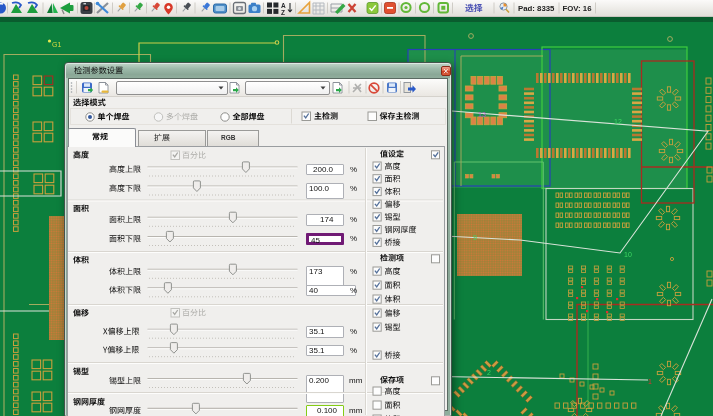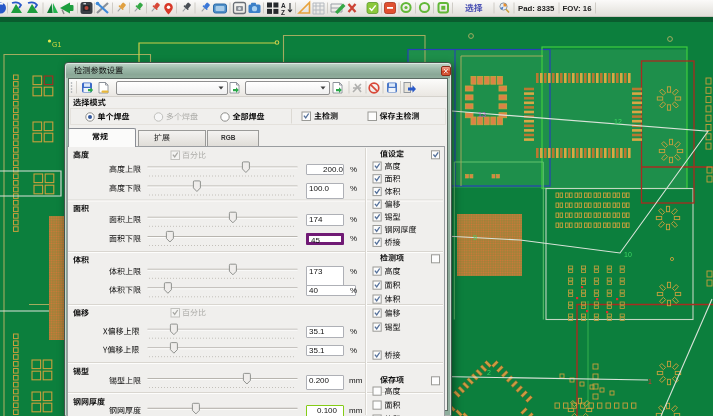--- a/index.html
+++ b/index.html
@@ -438,37 +438,37 @@
 <div style="position:absolute;left:68px;top:78px;width:380px;height:333px;background:#f0efed;border:1px solid #5a6a62;box-sizing:border-box"></div>
 <div style="position:absolute;left:69px;top:79px;width:378px;height:17px;background:linear-gradient(#fcfcfb,#eae7e2);border-bottom:1px solid #d5d2cc"></div>
 <div style="position:absolute;left:116.0px;top:81.0px;width:112.0px;height:14.0px;background:linear-gradient(#fff,#f0f0f0);border:1px solid #8f8f8f;border-radius:2px;box-sizing:border-box"></div>
 <div style="position:absolute;left:245.0px;top:81.0px;width:85.0px;height:14.0px;background:linear-gradient(#fff,#f0f0f0);border:1px solid #8f8f8f;border-radius:2px;box-sizing:border-box"></div>
 <div style="position:absolute;left:70px;top:108px;width:376px;height:17px;border:1px solid #e4e1dc;box-sizing:border-box"></div>
 <div style="position:absolute;left:137.5px;top:130px;width:68px;height:17px;background:linear-gradient(#f4f3f1,#e0ddd8);border:1px solid #9a9a98;box-sizing:border-box"></div>
 <div style="position:absolute;left:206.5px;top:130px;width:52px;height:17px;background:linear-gradient(#f4f3f1,#e0ddd8);border:1px solid #9a9a98;box-sizing:border-box"></div>
 <div style="position:absolute;left:66.5px;top:146px;width:378px;height:270px;background:#f0efed;border:1px solid #9a9da0;border-bottom:none;box-sizing:border-box"></div>
 <div style="position:absolute;left:67.5px;top:127.5px;width:68px;height:19.5px;background:#fbfbfa;border:1px solid #8b8e95;border-bottom:none;border-radius:2px 2px 0 0;box-sizing:border-box"></div>
 <span style="position:absolute;left:221px;top:133.5px;font:bold 6.5px 'Liberation Sans',sans-serif;color:#333">RGB</span>
-<div style="position:absolute;left:306px;top:163.8px;width:38px;height:11.5px;background:#fff;border:1px solid #aeb0b6;border-radius:1px;box-sizing:border-box;font:8px 'Liberation Sans',sans-serif;color:#111;padding-left:16px;line-height:9.5px">200.0</div>
+<div style="position:absolute;left:306px;top:163.8px;width:38px;height:11.5px;background:#fff;border:1px solid #aeb0b6;border-radius:1px;box-sizing:border-box;font:8px 'Liberation Sans',sans-serif;color:#111;padding-left:6px;line-height:9.5px">200.0</div>
 <span style="position:absolute;left:350px;top:164.9px;font:8px 'Liberation Sans',sans-serif;color:#111">%</span>
 <div style="position:absolute;left:306px;top:182.8px;width:38px;height:16px;background:#fff;border:1px solid #aeb0b6;border-radius:1px;box-sizing:border-box;font:8px 'Liberation Sans',sans-serif;color:#111;padding-left:2px;line-height:9.5px">100.0</div>
 <span style="position:absolute;left:350px;top:183.9px;font:8px 'Liberation Sans',sans-serif;color:#111">%</span>
-<div style="position:absolute;left:306px;top:214.1px;width:38px;height:11.5px;background:#fff;border:1px solid #aeb0b6;border-radius:1px;box-sizing:border-box;font:8px 'Liberation Sans',sans-serif;color:#111;padding-left:2px;line-height:9.5px">174</div>
+<div style="position:absolute;left:306px;top:214.1px;width:38px;height:11.5px;background:#fff;border:1px solid #aeb0b6;border-radius:1px;box-sizing:border-box;font:8px 'Liberation Sans',sans-serif;color:#111;padding-left:13px;line-height:9.5px">174</div>
 <span style="position:absolute;left:350px;top:215.2px;font:8px 'Liberation Sans',sans-serif;color:#111">%</span>
 <div style="position:absolute;left:306px;top:233.3px;width:38px;height:11.5px;background:#fff;border:3px solid #701a75;border-radius:1px;box-sizing:border-box;font:8px 'Liberation Sans',sans-serif;color:#111;padding-left:2px;line-height:9.5px">45</div>
 <span style="position:absolute;left:350px;top:234.4px;font:8px 'Liberation Sans',sans-serif;color:#111">%</span>
 <div style="position:absolute;left:306px;top:266.1px;width:38px;height:26px;background:#fff;border:1px solid #aeb0b6;border-radius:1px;box-sizing:border-box;font:8px 'Liberation Sans',sans-serif;color:#111;padding-left:2px;line-height:9.5px">173</div>
 <span style="position:absolute;left:350px;top:267.2px;font:8px 'Liberation Sans',sans-serif;color:#111">%</span>
 <div style="position:absolute;left:306px;top:284.6px;width:50px;height:11.5px;background:#fff;border:1px solid #aeb0b6;border-radius:1px;box-sizing:border-box;font:8px 'Liberation Sans',sans-serif;color:#111;padding-left:2px;line-height:9.5px">40</div>
 <span style="position:absolute;left:350px;top:285.7px;font:8px 'Liberation Sans',sans-serif;color:#111">%</span>
 <div style="position:absolute;left:306px;top:326.0px;width:38px;height:11.5px;background:#fff;border:1px solid #aeb0b6;border-radius:1px;box-sizing:border-box;font:8px 'Liberation Sans',sans-serif;color:#111;padding-left:2px;line-height:9.5px">35.1</div>
 <span style="position:absolute;left:350px;top:327.1px;font:8px 'Liberation Sans',sans-serif;color:#111">%</span>
 <div style="position:absolute;left:306px;top:344.5px;width:38px;height:11.5px;background:#fff;border:1px solid #aeb0b6;border-radius:1px;box-sizing:border-box;font:8px 'Liberation Sans',sans-serif;color:#111;padding-left:2px;line-height:9.5px">35.1</div>
 <span style="position:absolute;left:350px;top:345.6px;font:8px 'Liberation Sans',sans-serif;color:#111">%</span>
-<div style="position:absolute;left:306px;top:375.3px;width:38px;height:15px;background:#fff;border:1px solid #aeb0b6;border-radius:1px;box-sizing:border-box;font:8px 'Liberation Sans',sans-serif;color:#111;padding-left:2px;line-height:9.5px">0.200</div>
+<div style="position:absolute;left:306px;top:375.3px;width:38px;height:28px;background:#fff;border:1px solid #aeb0b6;border-radius:1px;box-sizing:border-box;font:8px 'Liberation Sans',sans-serif;color:#111;padding-left:2px;line-height:9.5px">0.200</div>
 <span style="position:absolute;left:349px;top:376.4px;font:8px 'Liberation Sans',sans-serif;color:#111">mm</span>
 <div style="position:absolute;left:306px;top:405.2px;width:38px;height:15px;background:#fff;border:1px solid #84cc16;border-radius:1px;box-sizing:border-box;font:8px 'Liberation Sans',sans-serif;color:#111;padding-left:10px;line-height:9.5px">0.100</div>
 <span style="position:absolute;left:349px;top:406.3px;font:8px 'Liberation Sans',sans-serif;color:#111">mm</span>
 <svg style="position:absolute;left:0;top:0;z-index:50;pointer-events:none" width="713" height="416" viewBox="0 0 713 416">
 <circle cx="0.5" cy="8" r="5.5" fill="#2858c8"></circle>
     <path d="M-2,5 A5 5 0 0 1 3,4" stroke="#fff" stroke-width="1.4" fill="none"></path>
 <line x1="7.5" y1="2.5" x2="7.5" y2="13.5" stroke="#cfccc6" stroke-width="1.00"></line>
 <path d="M11.0,13 L16.0,4 L22.0,13 Z" fill="#1d9e3e"></path>
 <path d="M12.0,3 Q18.0,1 21.0,5 L19.0,8" stroke="#2858c8" stroke-width="1.8" fill="none"></path>
 <path d="M27.0,13 L32.0,4 L38.0,13 Z" fill="#1d9e3e"></path>

